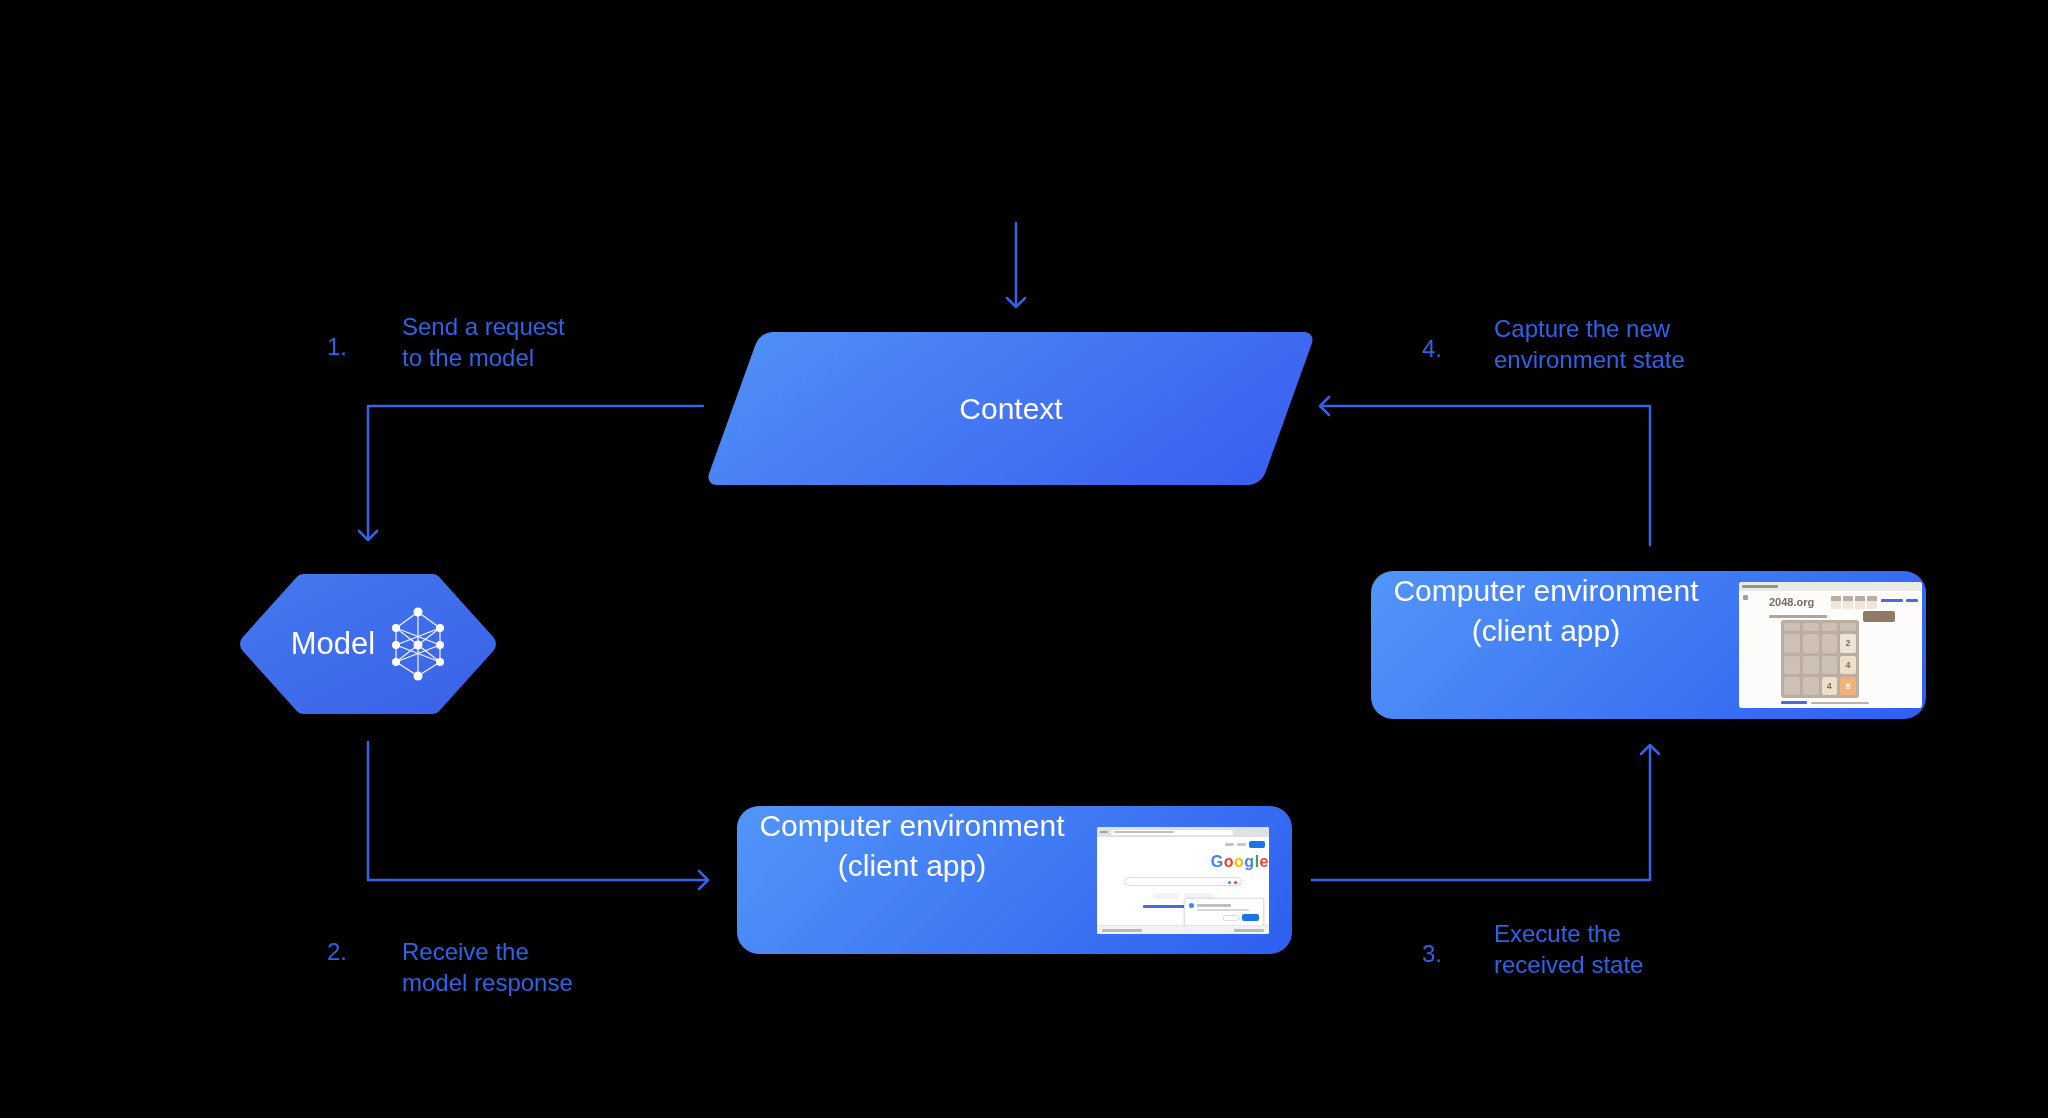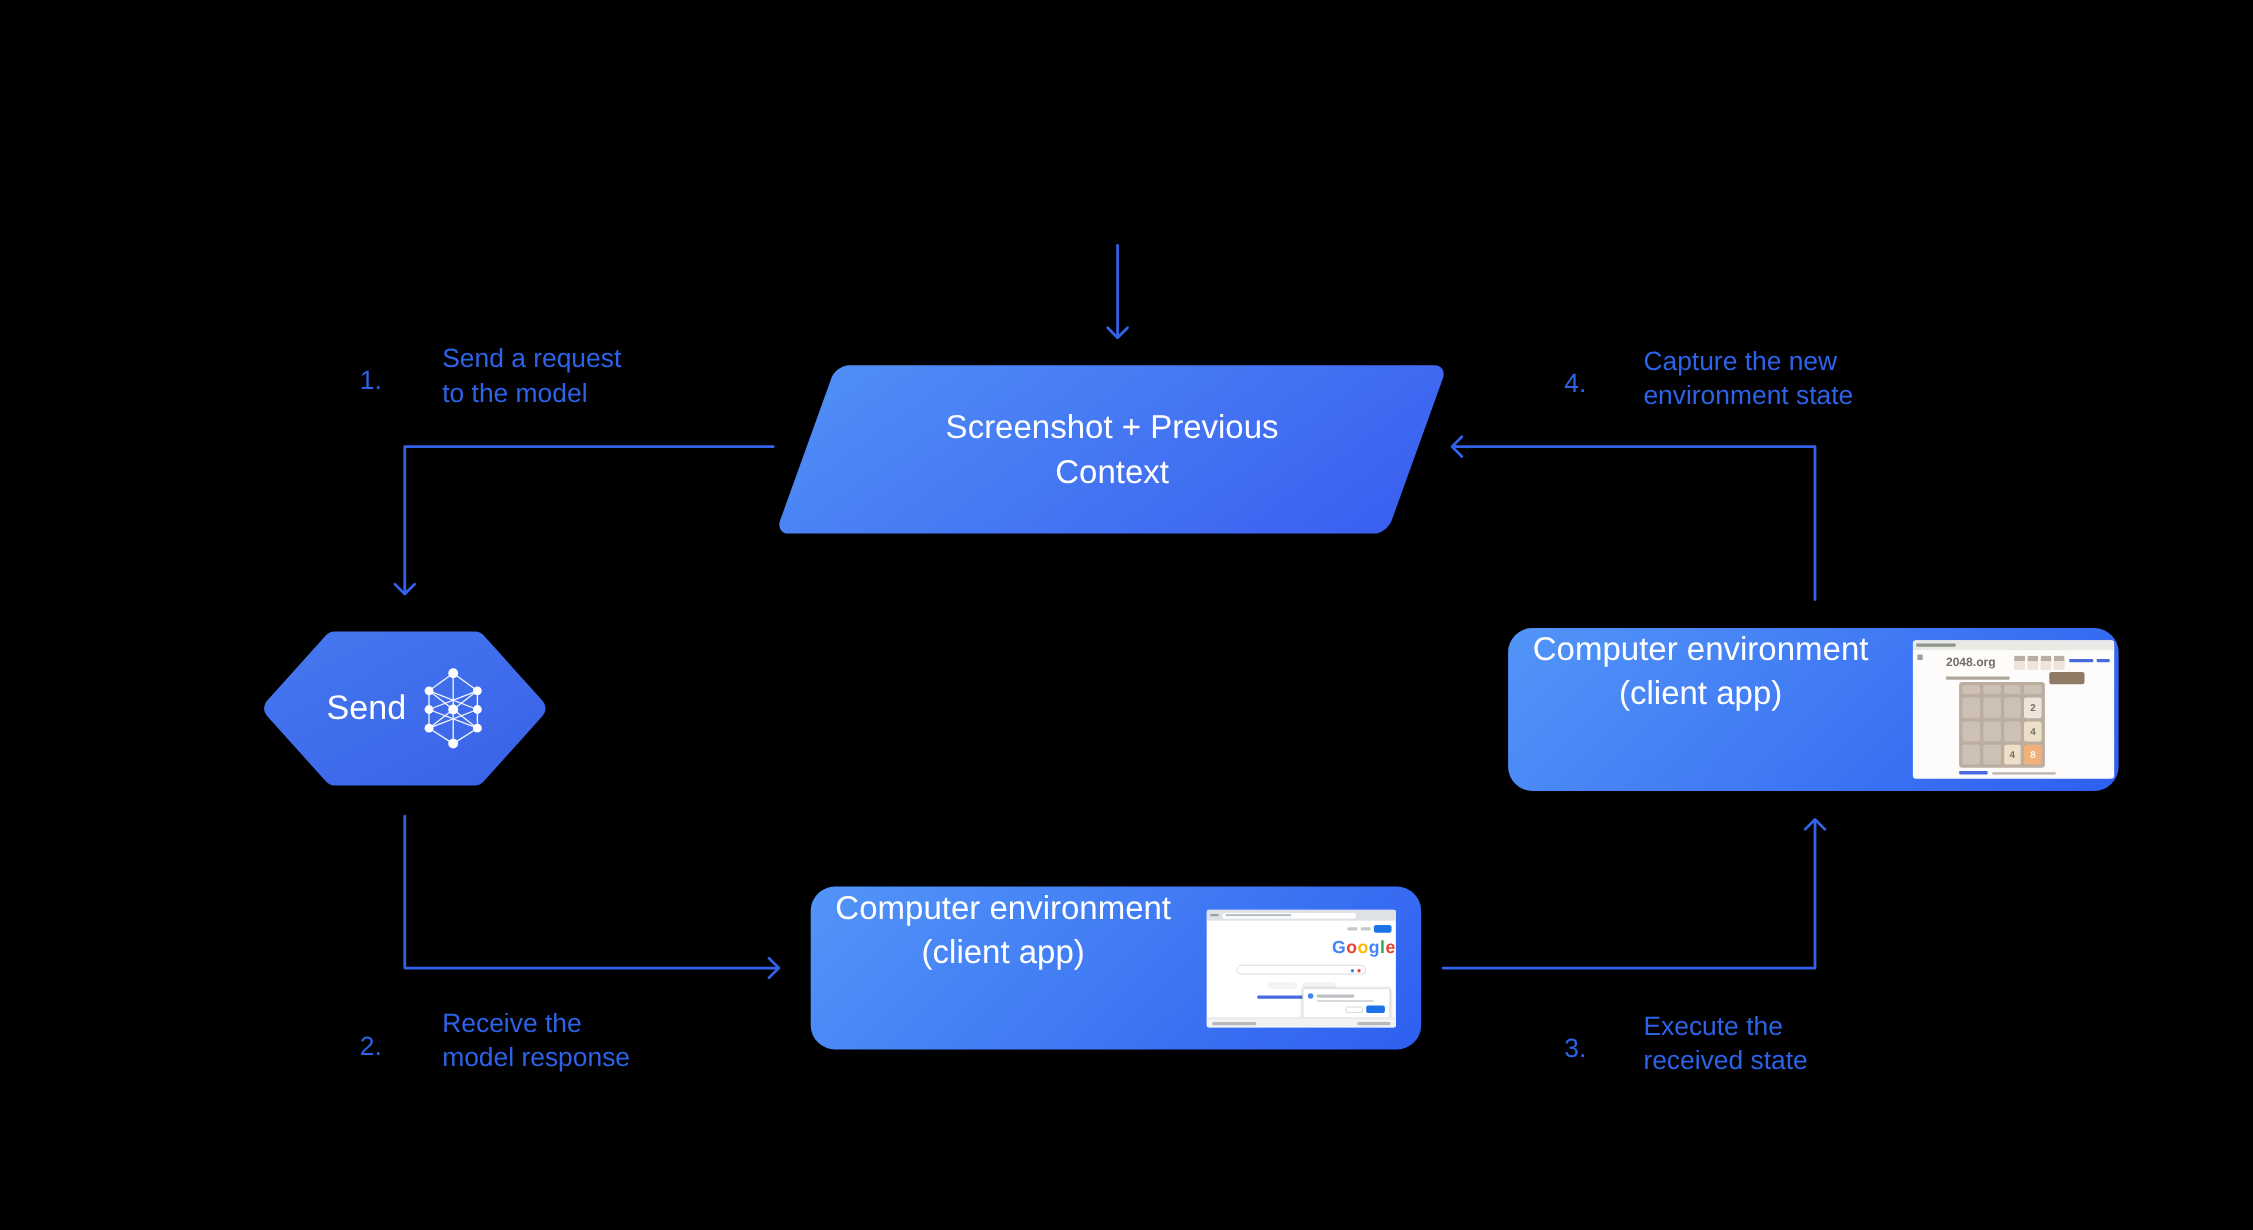--- a/index.html
+++ b/index.html
@@ -152,37 +152,36 @@
     <g>
       <path d="M 1650 545 L 1650 406 L 1322 406"></path>
       <path d="M 1329 397 L 1320 406 L 1329 415"></path>
     </g>
   </svg>
 
 
   <div class="para-wrap">
     <div class="para-bg"></div>
     <div class="para-text">
-      <span>Screenshot + Previous</span>
       <span>Context</span>
     </div>
   </div>
 
   <div class="hex-wrap">
     <svg class="hex-shape" viewBox="0 0 260 144">
       <defs>
         <linearGradient id="hexg" x1="0" y1="0" x2="1" y2="1">
           <stop offset="0" stop-color="#4478ef"></stop>
           <stop offset="1" stop-color="#3a62e8"></stop>
         </linearGradient>
       </defs>
       <polygon points="12,72 66,12 194,12 248,72 194,132 66,132" fill="url(#hexg)" stroke="url(#hexg)" stroke-width="20" stroke-linejoin="round"></polygon>
     </svg>
     <div class="hex-content">
-      <span>Send</span>
+      <span>Model</span>
       <svg width="54" height="76" viewBox="0 0 54 76">
         <g stroke="#ffffff" stroke-width="1.2" opacity="0.95">
           <line x1="27" y1="6" x2="5" y2="22"></line>
             <line x1="27" y1="6" x2="49" y2="22"></line>
           <line x1="27" y1="6" x2="27" y2="39"></line>
           <line x1="5" y1="22" x2="5" y2="39"></line>
             <line x1="5" y1="22" x2="27" y2="39"></line>
             <line x1="5" y1="22" x2="49" y2="39"></line>
           <line x1="49" y1="22" x2="49" y2="39"></line>
             <line x1="49" y1="22" x2="27" y2="39"></line>
@@ -297,21 +296,21 @@
     </div>
   </div>
 
   <div class="step-num" style="left:327px; top:331px;">1.</div>
   <div class="step-text" style="left:402px; top:311px;">
     <span>Send a request</span>
     <span>to the model</span>
   </div>
 
   <div class="step-num" style="left:327px; top:936px;">2.</div>
-  <div class="step-text" style="left:402px; top:915px;">
+  <div class="step-text" style="left:402px; top:936px;">
     <span>Receive the</span>
     <span>model response</span>
   </div>
 
   <div class="step-num" style="left:1422px; top:938px;">3.</div>
   <div class="step-text" style="left:1494px; top:918px;">
     <span>Execute the</span>
     <span>received state</span>
   </div>
 

